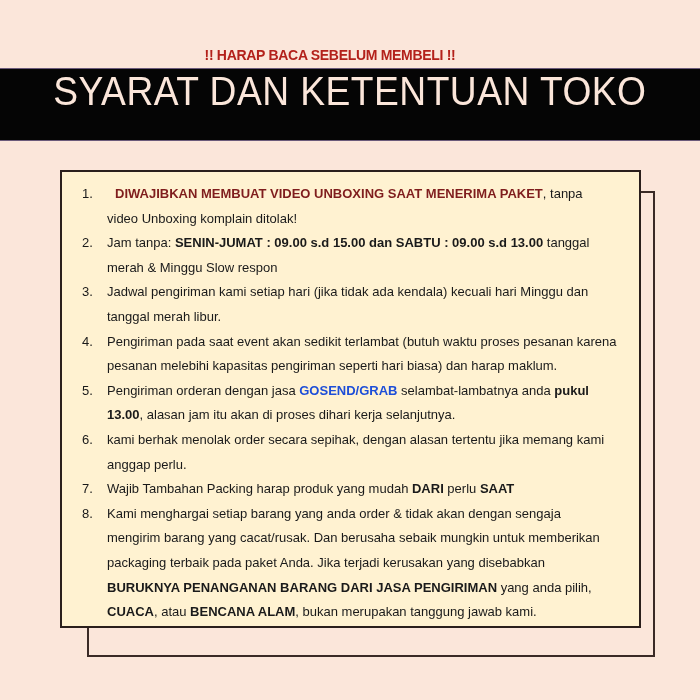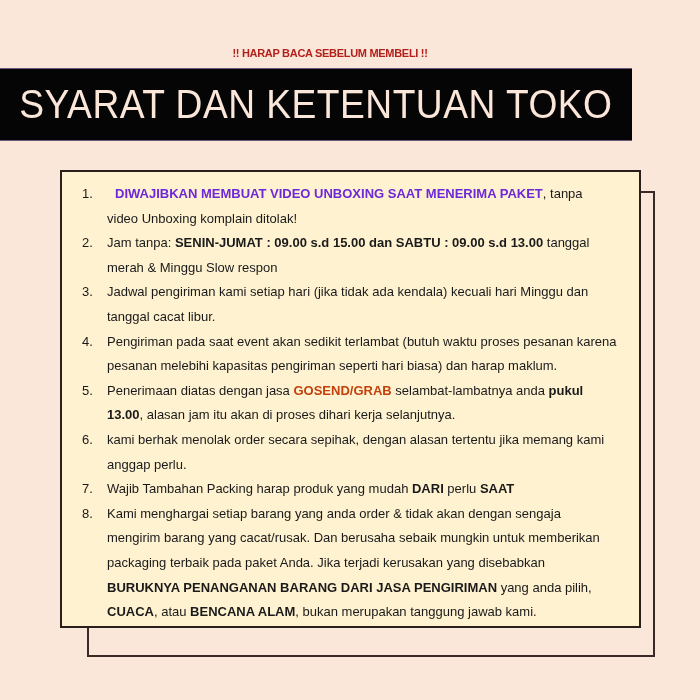--- a/index.html
+++ b/index.html
@@ -5,50 +5,50 @@
   * { margin: 0; padding: 0; box-sizing: border-box; }
   html, body {
     width: 700px; height: 700px; overflow: hidden;
     background: #fbe6da;
     font-family: "Liberation Sans", sans-serif;
   }
   .page { position: relative; width: 700px; height: 700px; background: #fbe6da; }
   .notice {
     position: absolute; left: 0; top: 47px; width: 660px;
     text-align: center; font-family: "Liberation Sans", sans-serif;
-    font-weight: bold; font-size: 11px; color: #b3211b;
+    font-weight: bold; font-size: 14px; color: #b3211b;
     letter-spacing: -0.3px;
   }
   .banner {
-    position: absolute; left: 0; top: 68px; width: 632px; height: 73px;
+    position: absolute; left: 0; top: 68px; width: 700px; height: 73px;
     background: #050505;
     border-top: 1px solid #6b5a7a; border-bottom: 1px solid #6b5a7a;
-    display: flex; align-items: center; justify-content: center;
+    display: flex; align-items: flex-start; justify-content: center;
   }
   .banner-title {
     font-family: "Liberation Sans", sans-serif;
     font-size: 40px; color: #fbe6da; letter-spacing: 0.5px;
     transform: scaleX(0.93);
     white-space: nowrap;
   }
   .back-frame {
     position: absolute; left: 87px; top: 191px; width: 568px; height: 466px;
     border: 2px solid #3a2a26; background: transparent;
   }
   .front-box {
     position: absolute; left: 60px; top: 170px; width: 581px; height: 458px;
     border: 2px solid #2a1f1c; background: #fff2d1;
     padding: 10px 18px 0 18px;
   }
   ol.terms { list-style: none; }
   .term { display: flex; font-size: 13px; color: #1a1a1a; line-height: 24.6px; }
   .term-num { width: 27px; flex: 0 0 27px; padding-left: 2px; }
   .term-body { flex: 1; padding-right: 4px; }
-  .red { color: #6d28d9; font-weight: bold; }
-  .green { color: #c2410c; font-weight: bold; }
+  .red { color: #7f1d1d; font-weight: bold; }
+  .green { color: #1d4ed8; font-weight: bold; }
   .b { font-weight: bold; }
   .sp { margin-left: 8px; }
 </style>
 </head>
 <body>
 
 <div class="page">
   <div class="notice">!! HARAP BACA SEBELUM MEMBELI !!</div>
 
   <div class="banner">
@@ -62,29 +62,29 @@
       <li class="term">
         <span class="term-num">1.</span>
         <span class="term-body"><span class="red sp">DIWAJIBKAN MEMBUAT VIDEO UNBOXING SAAT MENERIMA PAKET</span><span>, tanpa video Unboxing komplain ditolak!</span></span>
       </li>
       <li class="term">
         <span class="term-num">2.</span>
         <span class="term-body"><span>Jam tanpa: </span><span class="b">SENIN-JUMAT : 09.00 s.d 15.00 dan SABTU : 09.00 s.d 13.00</span><span> tanggal merah &amp; Minggu Slow respon</span></span>
       </li>
       <li class="term">
         <span class="term-num">3.</span>
-        <span class="term-body"><span>Jadwal pengiriman kami setiap hari (jika tidak ada kendala) kecuali hari Minggu dan tanggal cacat libur.</span></span>
+        <span class="term-body"><span>Jadwal pengiriman kami setiap hari (jika tidak ada kendala) kecuali hari Minggu dan tanggal merah libur.</span></span>
       </li>
       <li class="term">
         <span class="term-num">4.</span>
         <span class="term-body"><span>Pengiriman pada saat event akan sedikit terlambat (butuh waktu proses pesanan karena pesanan melebihi kapasitas pengiriman seperti hari biasa) dan harap maklum.</span></span>
       </li>
       <li class="term">
         <span class="term-num">5.</span>
-        <span class="term-body"><span>Penerimaan diatas dengan jasa </span><span class="green">GOSEND/GRAB</span><span> selambat-lambatnya anda </span><span class="b">pukul 13.00</span><span>, alasan jam itu akan di proses dihari kerja selanjutnya.</span></span>
+        <span class="term-body"><span>Pengiriman orderan dengan jasa </span><span class="green">GOSEND/GRAB</span><span> selambat-lambatnya anda </span><span class="b">pukul 13.00</span><span>, alasan jam itu akan di proses dihari kerja selanjutnya.</span></span>
       </li>
       <li class="term">
         <span class="term-num">6.</span>
         <span class="term-body"><span>kami berhak menolak order secara sepihak, dengan alasan tertentu jika memang kami anggap perlu.</span></span>
       </li>
       <li class="term">
         <span class="term-num">7.</span>
         <span class="term-body"><span>Wajib Tambahan Packing harap produk yang mudah </span><span class="b">DARI</span><span> perlu </span><span class="b">SAAT</span></span>
       </li>
       <li class="term">

